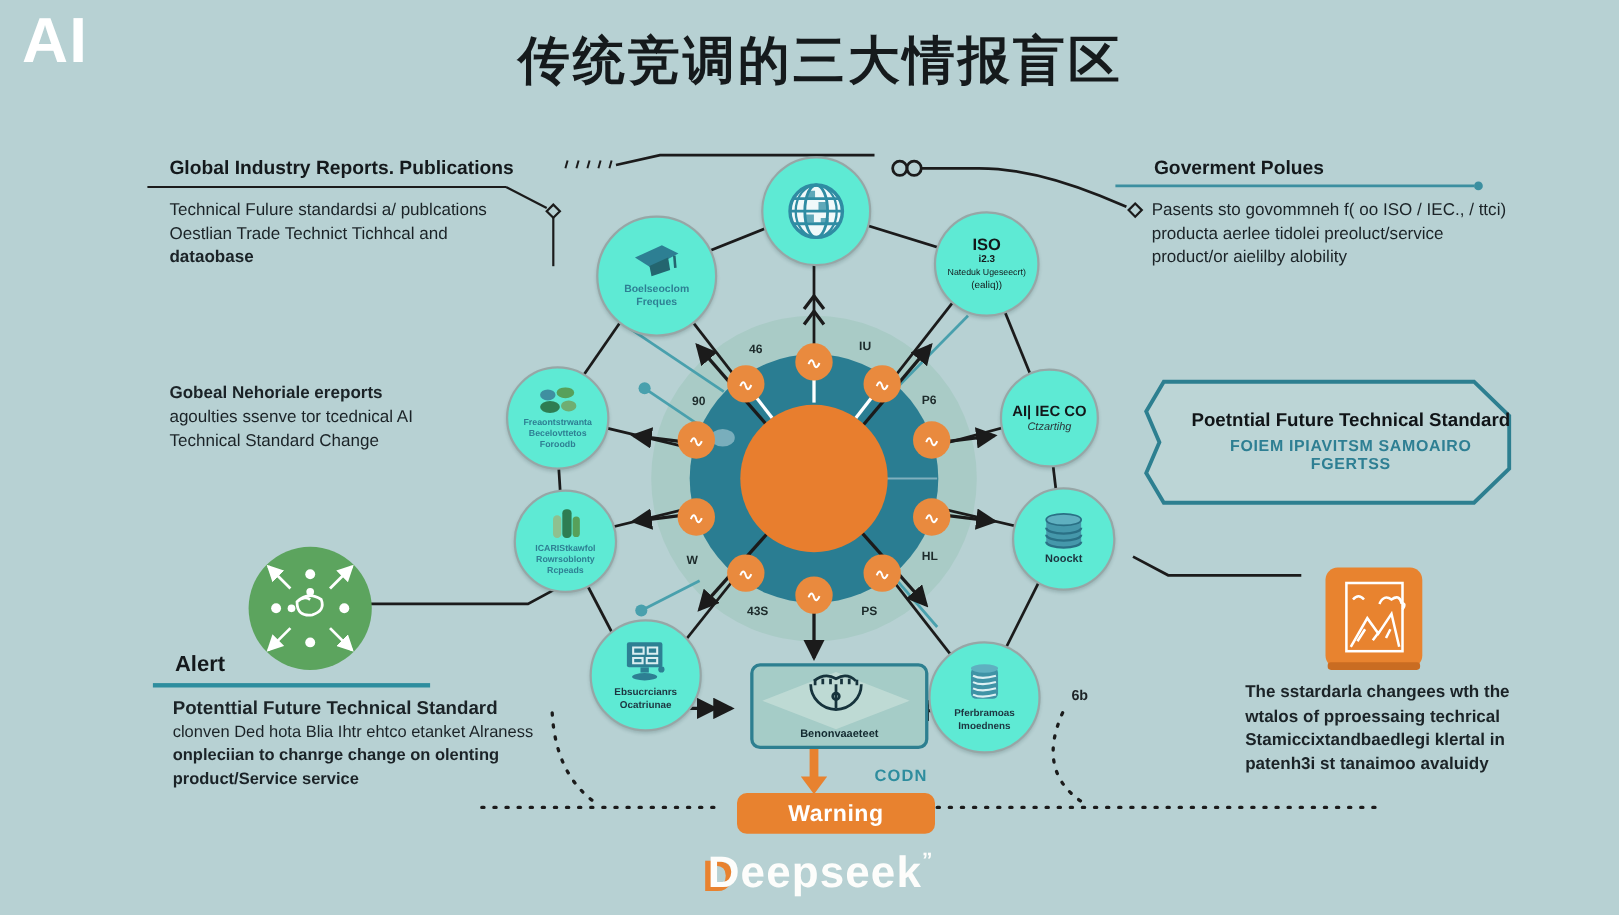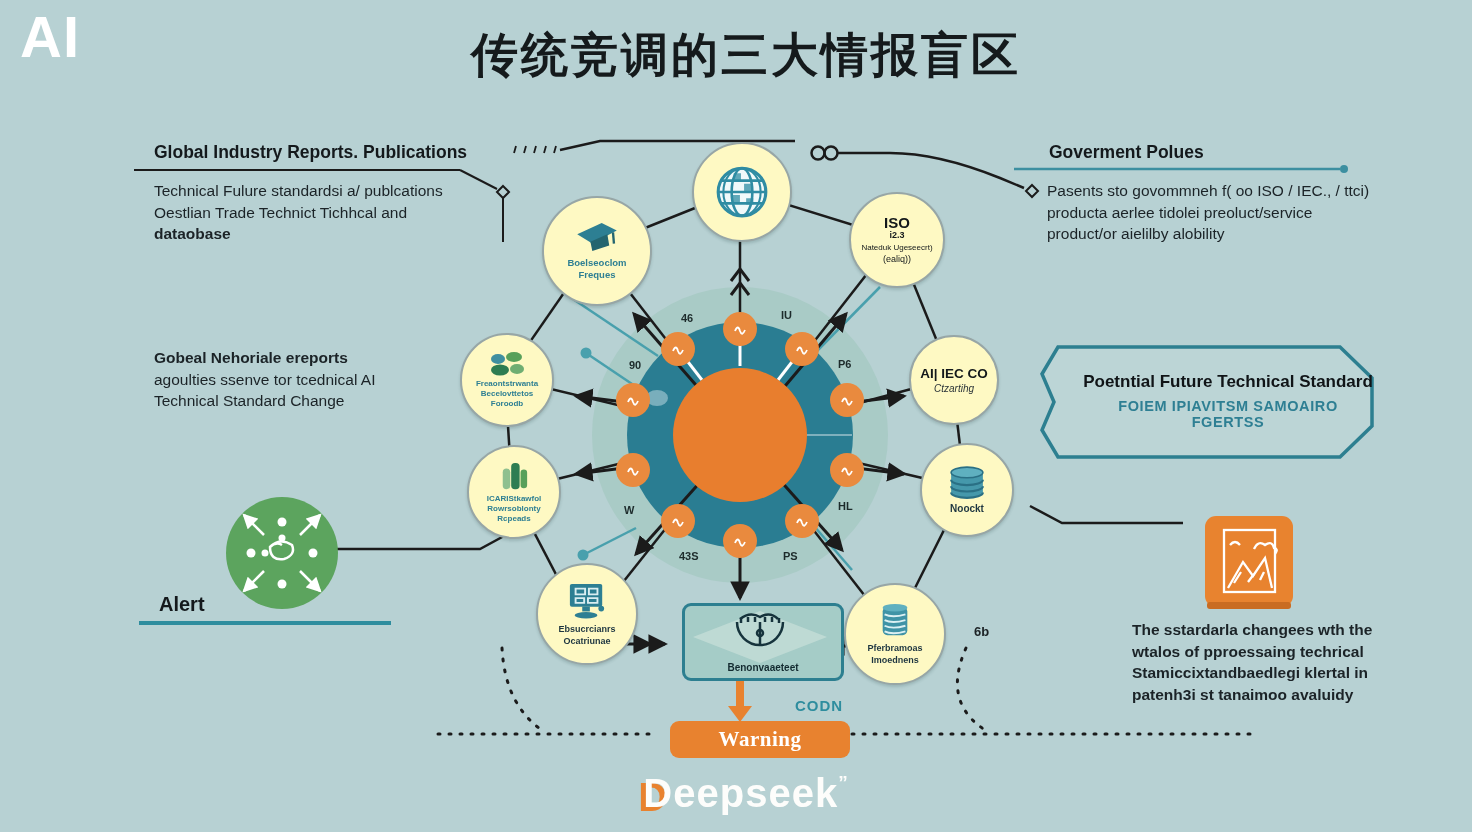--- a/index.html
+++ b/index.html
@@ -6,38 +6,38 @@
   body{width:1472px;height:832px;overflow:hidden;background:#b7d1d3;
        font-family:"Liberation Sans",sans-serif;}
   #stage{position:relative;width:1472px;height:832px;background:#b7d1d3;}
   .abs{position:absolute;margin-left:20px;}
   #wires{position:absolute;left:0;top:0;z-index:1;}
   .title{left:0;right:0;top:24px;text-align:center;font-size:47px;font-weight:700;
          color:#151a1c;letter-spacing:3px;z-index:5;}
   .h1{font-size:17.5px;font-weight:700;color:#14191c;z-index:5;}
   .para{font-size:15.5px;line-height:21.5px;color:#1b2327;z-index:5;}
   .para .b{font-weight:700;}
-  .node{position:absolute;background:#fef9c3;border:2px solid #97a6a6;border-radius:50%;
+  .node{position:absolute;background:#5eead4;border:2px solid #97a6a6;border-radius:50%;
         display:flex;flex-direction:column;align-items:center;justify-content:center;
         text-align:center;box-shadow:0 2px 3px rgba(30,60,60,.18);z-index:4;}
   .nlab{font-size:9.5px;font-weight:700;color:#2e7f93;line-height:12px;}
   .ndark{color:#1d3540;}
   .hubai{left:690px;top:399px;width:100px;height:72px;display:flex;align-items:center;
          justify-content:center;font-size:58px;font-weight:700;color:#fff;z-index:4;
          letter-spacing:1px;}
   .micro{position:absolute;font-size:11px;font-weight:600;color:#1d2b2b;z-index:4;}
   .hexline1{font-size:17px;font-weight:700;color:#101417;}
   .hexline2{font-size:14.5px;font-weight:700;color:#2e7f93;letter-spacing:.6px;margin-top:6px;}
   .gatebox{left:662px;top:603px;width:156px;height:72px;background:#a5ccc7;
            border:3px solid #2d7f90;border-radius:9px;z-index:4;}
   .gatelab{position:absolute;left:0;right:0;bottom:5px;text-align:center;
            font-size:10px;font-weight:700;color:#132a30;}
   .warning{left:650px;top:721px;width:180px;height:37px;background:#e8822f;border:none;
            border-radius:9px;display:flex;align-items:center;justify-content:center;
-           font-family:Liberation Serif, serif;
+           font-family:Liberation Sans, sans-serif;
            font-size:21px;font-weight:700;color:#fff;letter-spacing:.5px;z-index:6;cursor:pointer;}
   .codn{left:775px;top:697px;font-size:15px;font-weight:700;color:#2e8d9e;
         letter-spacing:1px;z-index:5;}
   .marker6b{left:954px;top:624px;font-size:13px;font-weight:600;color:#1d2326;z-index:5;}
   .logo{left:0;right:0;top:771px;text-align:center;font-size:40px;font-weight:700;
         color:#fdfdfb;letter-spacing:1px;z-index:5;}
   .logo .d{text-shadow:-5px 4px 0 #e8822f;}
   .logo .q{font-size:19px;vertical-align:18px;}
   .greenball{left:204px;top:495px;z-index:4;}
   .orangesq{left:1183px;top:514px;z-index:4;}
@@ -195,20 +195,26 @@
     <div class="b">dataobase</div>
   </div>
 
   <div class="abs para" style="left:134px;top:347px;width:310px;">
     <div class="b">Gobeal  Nehoriale ereports</div>
     <div>agoulties ssenve tor tcednical AI</div>
     <div>Technical Standard Change</div>
   </div>
 
   <div class="abs h1" style="left:139px;top:593px;font-size:20px;">Alert</div>
+  <div class="abs para" style="left:137px;top:633px;width:380px;font-size:15px;">
+    <div class="b" style="font-size:17px;">Potenttial Future Technical Standard</div>
+    <div>clonven Ded hota Blia Ihtr ehtco etanket Alraness</div>
+    <div class="b">onpleciian to chanrge change on olenting</div>
+    <div class="b">product/Service service</div>
+  </div>
 
   <div class="abs h1" style="left:1029px;top:142px;">Goverment Polues</div>
   <div class="abs para" style="left:1027px;top:180px;width:350px;">
     <div>Pasents sto govommneh f( oo ISO / IEC., / ttci)</div>
     <div>producta aerlee tidolei preoluct/service</div>
     <div>product/or aielilby alobility</div>
   </div>
 
   <div class="abs hextext">
     <div class="hexline1">Poetntial Future Technical Standard</div>

